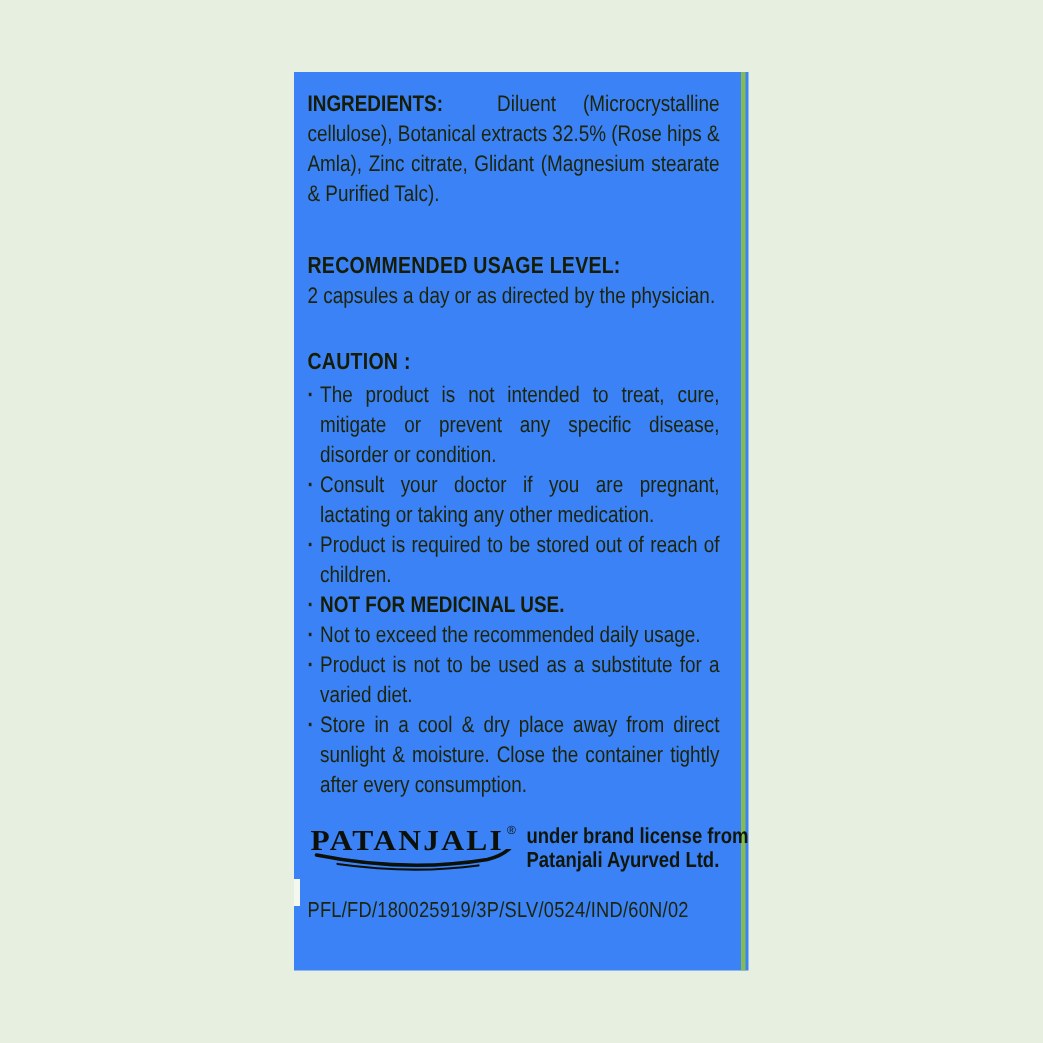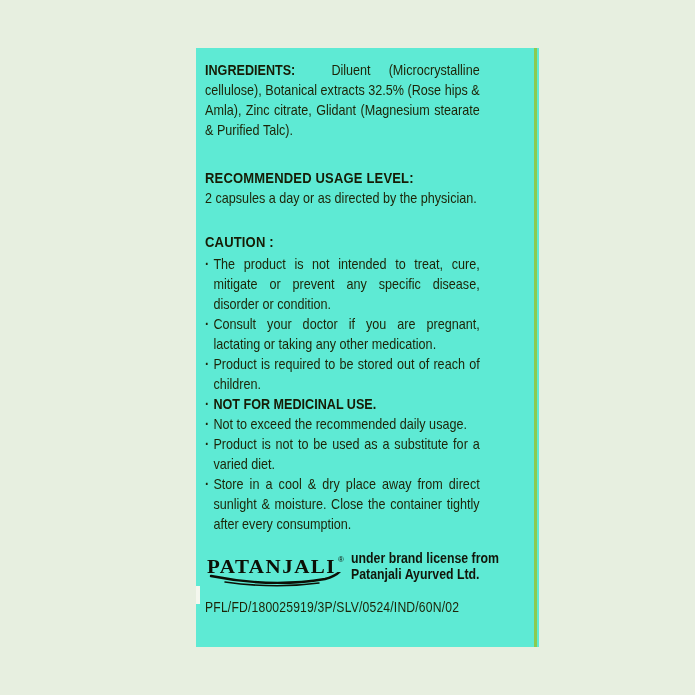--- a/index.html
+++ b/index.html
@@ -6,22 +6,22 @@
   html, body {
     width: 695px; height: 695px;
     overflow: hidden;
     font-family: "Liberation Sans", sans-serif;
   }
   body { background: #e7efe0; position: relative; }
 
   .label {
     position: absolute;
     left: 196px; top: 48px;
-    width: 343px; height: 599px;
-    background: #5eead4;
+    width: 303px; height: 599px;
+    background: #3b82f6;
     overflow: hidden;
   }
   .edge-strip {
     position: absolute;
     right: 2px; top: 0;
     width: 3px; height: 100%;
     background: #94c437;
     opacity: .85;
   }
   .left-tick {
@@ -59,21 +59,21 @@
     text-align: left;
   }
   ul.bullets .btxt { flex: 1; text-align: justify; }
   ul.bullets li.bold .btxt { font-weight: 700; color: #161c05; }
 
   .brand-row {
     position: absolute;
     left: 11px; top: 503px;
     width: 285px;
     display: flex;
-    align-items: center;
+    align-items: flex-start;
   }
   .logo {
     position: relative;
     width: 140px; flex: 0 0 140px;
     color: #0c1006;
   }
   .wordmark {
     font-family: "Liberation Serif", serif;
     font-weight: 700;
     font-size: 21px;

